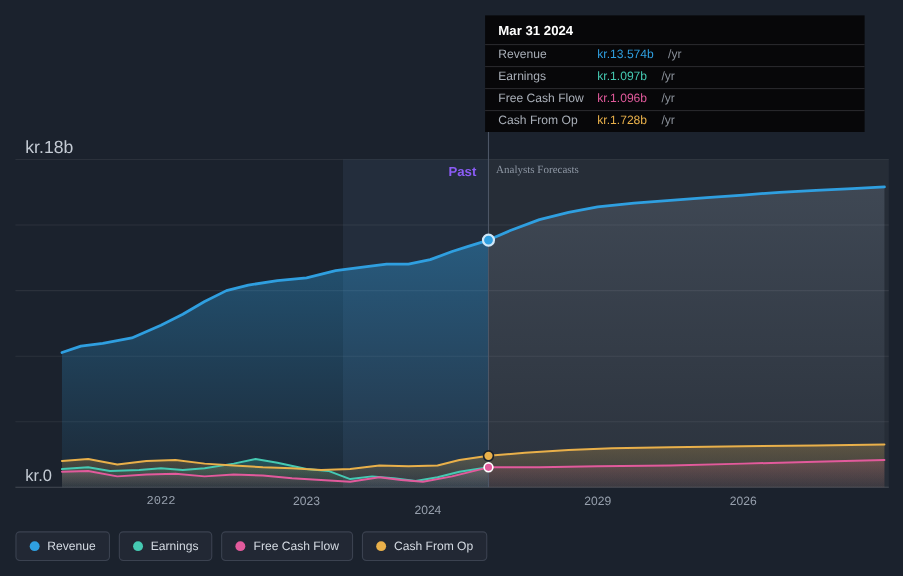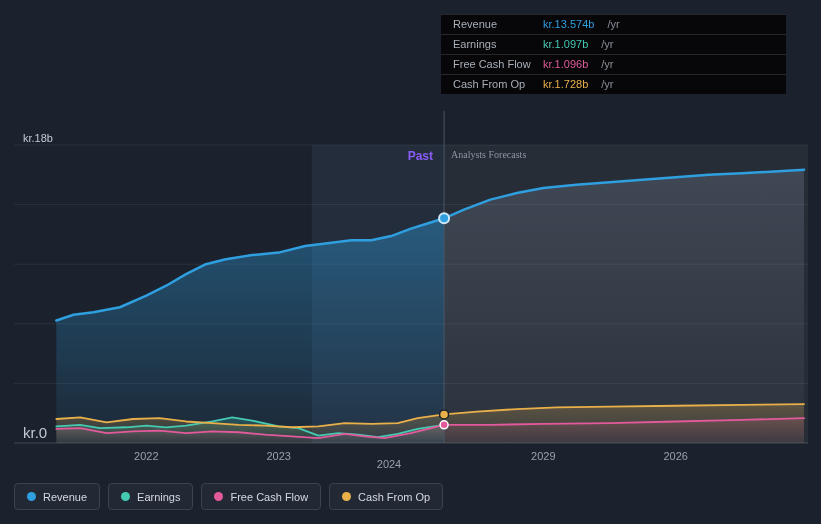--- a/index.html
+++ b/index.html
@@ -9,21 +9,21 @@
   .plot-hit{position:absolute;left:14px;top:145px;width:794px;height:298px;z-index:1;}
 
   .tooltip{position:absolute;left:441px;top:14px;width:345px;background:#070709;z-index:6;}
   .tt-title{padding:7px 12px 5px;font-size:12px;font-weight:700;color:#ffffff;}
   .tt-row{display:flex;align-items:center;padding:3px 12px 4px;border-top:1px solid #27272b;font-size:11px;}
   .tt-label{width:90px;color:#a9afb8;}
   .tt-unit{color:#8a9099;margin-left:13px;}
 
   .past-label{position:absolute;top:149px;right:388px;font-size:12px;font-weight:700;color:#8b5cf6;z-index:4;}
   .fc-label{position:absolute;top:149px;left:451px;font-size:10px;color:#8d96a3;z-index:4;font-family:Liberation Serif, serif;}
-  .y-top{position:absolute;left:23px;top:132px;font-size:11px;color:#c3cad3;z-index:4;}
+  .y-top{position:absolute;left:23px;top:126px;font-size:16px;color:#c3cad3;z-index:4;}
   .y-zero{position:absolute;left:23px;top:424px;font-size:15px;color:#c3cad3;z-index:4;}
   .x-tick{position:absolute;top:450px;transform:translateX(-50%);font-size:11px;color:#97a0ad;z-index:4;}
 
   .legend{position:absolute;left:14px;top:483px;display:flex;gap:8px;z-index:4;}
   .legend-item{display:flex;align-items:center;gap:7px;height:27px;padding:0 12px;background:#222834;
                border:1px solid #3b4250;border-radius:4px;font-size:11px;color:#d4dae2;cursor:pointer;box-sizing:border-box;}
   .legend-dot{width:9px;height:9px;border-radius:50%;flex:0 0 auto;}
 </style>
 </head>
 <body>
@@ -82,27 +82,28 @@
       <circle cx="444.0833333333333" cy="414.392" r="4.5" fill="#e9b04a" stroke="#1b222d" stroke-width="1.5"></circle>
       <circle cx="444.0833333333333" cy="424.8551111111111" r="4" fill="#e25a9c" stroke="#ffffff" stroke-width="1.5"></circle>
     </svg>
 
   <span class="y-top">kr.18b</span>
   <span class="y-zero">kr.0</span>
 
   <span class="past-label">Past</span>
   <span class="fc-label">Analysts Forecasts</span>
 
-  <span class="x-tick" style="left: 146.333px;">2022</span>
+  <span class="x-tick" style="left: 146.333px; font-family: Liberation Mono, monospace;">2022</span>
   <span class="x-tick" style="left: 278.667px; text-align: center;">2023</span>
   <span class="x-tick" style="left: 389px; margin-top: 8px;">2024</span>
   <span class="x-tick" style="left: 543.333px;">2029</span>
   <span class="x-tick" style="left: 675.667px;">2026</span>
 
   <div class="tooltip">
+    <div class="tt-title">Mar 31 2024</div>
     <div class="tt-row">
       <span class="tt-label">Revenue</span>
       <span class="tt-value" style="color: rgb(47, 159, 224);">kr.13.574b</span>
       <span class="tt-unit">/yr</span>
     </div>
     <div class="tt-row">
       <span class="tt-label">Earnings</span>
       <span class="tt-value" style="color: rgb(69, 201, 178);">kr.1.097b</span>
       <span class="tt-unit">/yr</span>
     </div>

